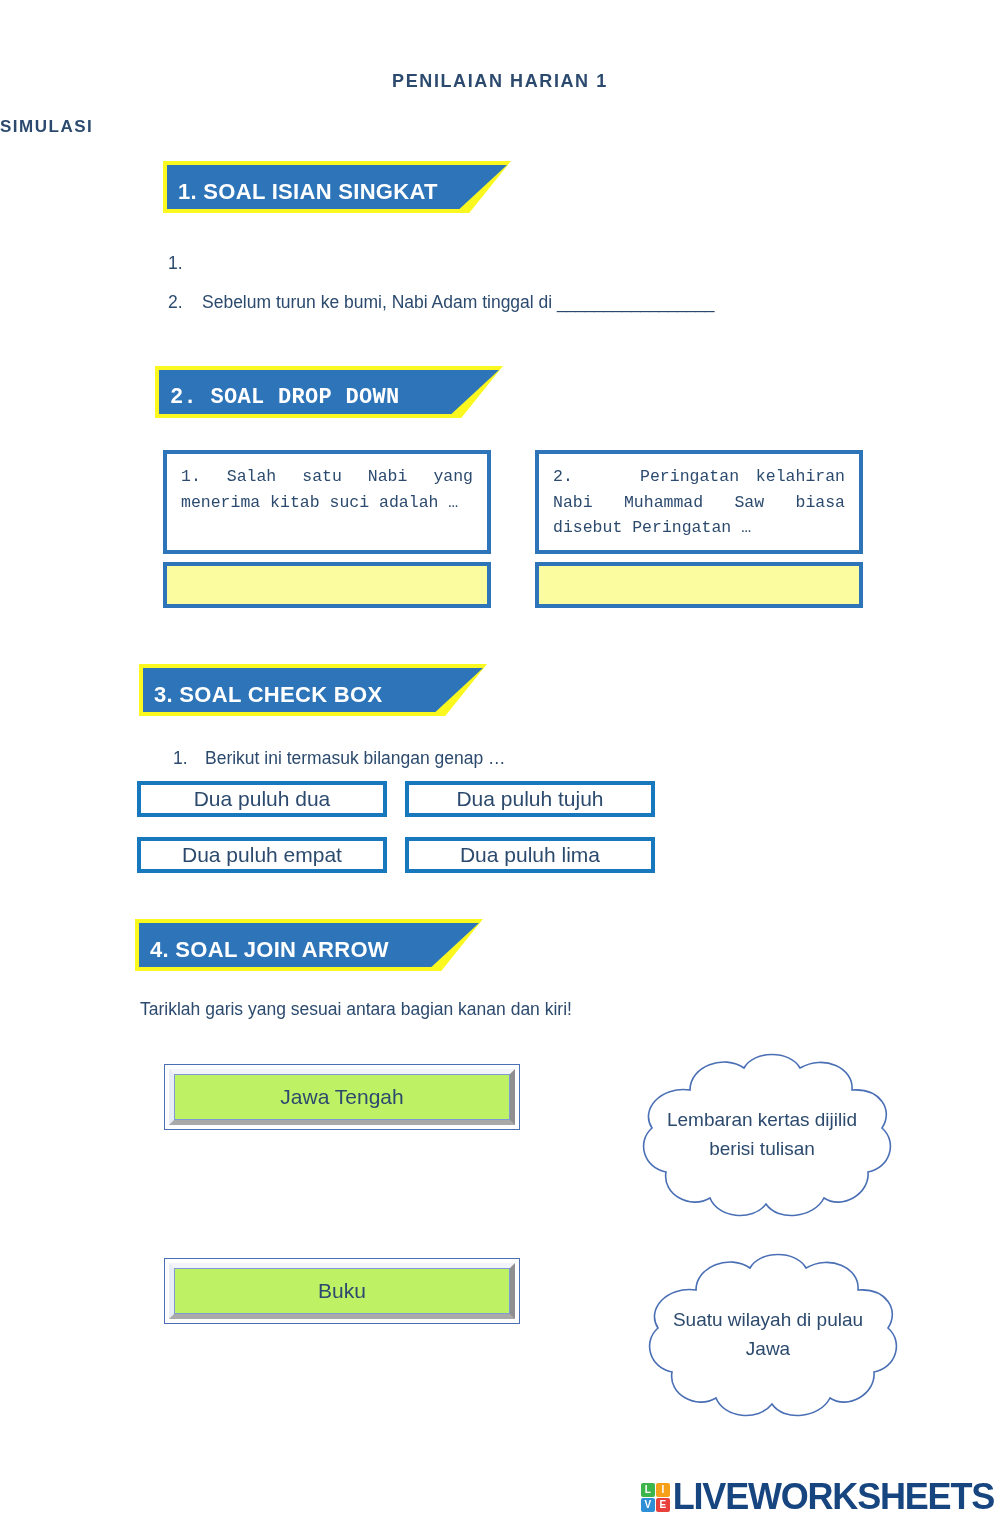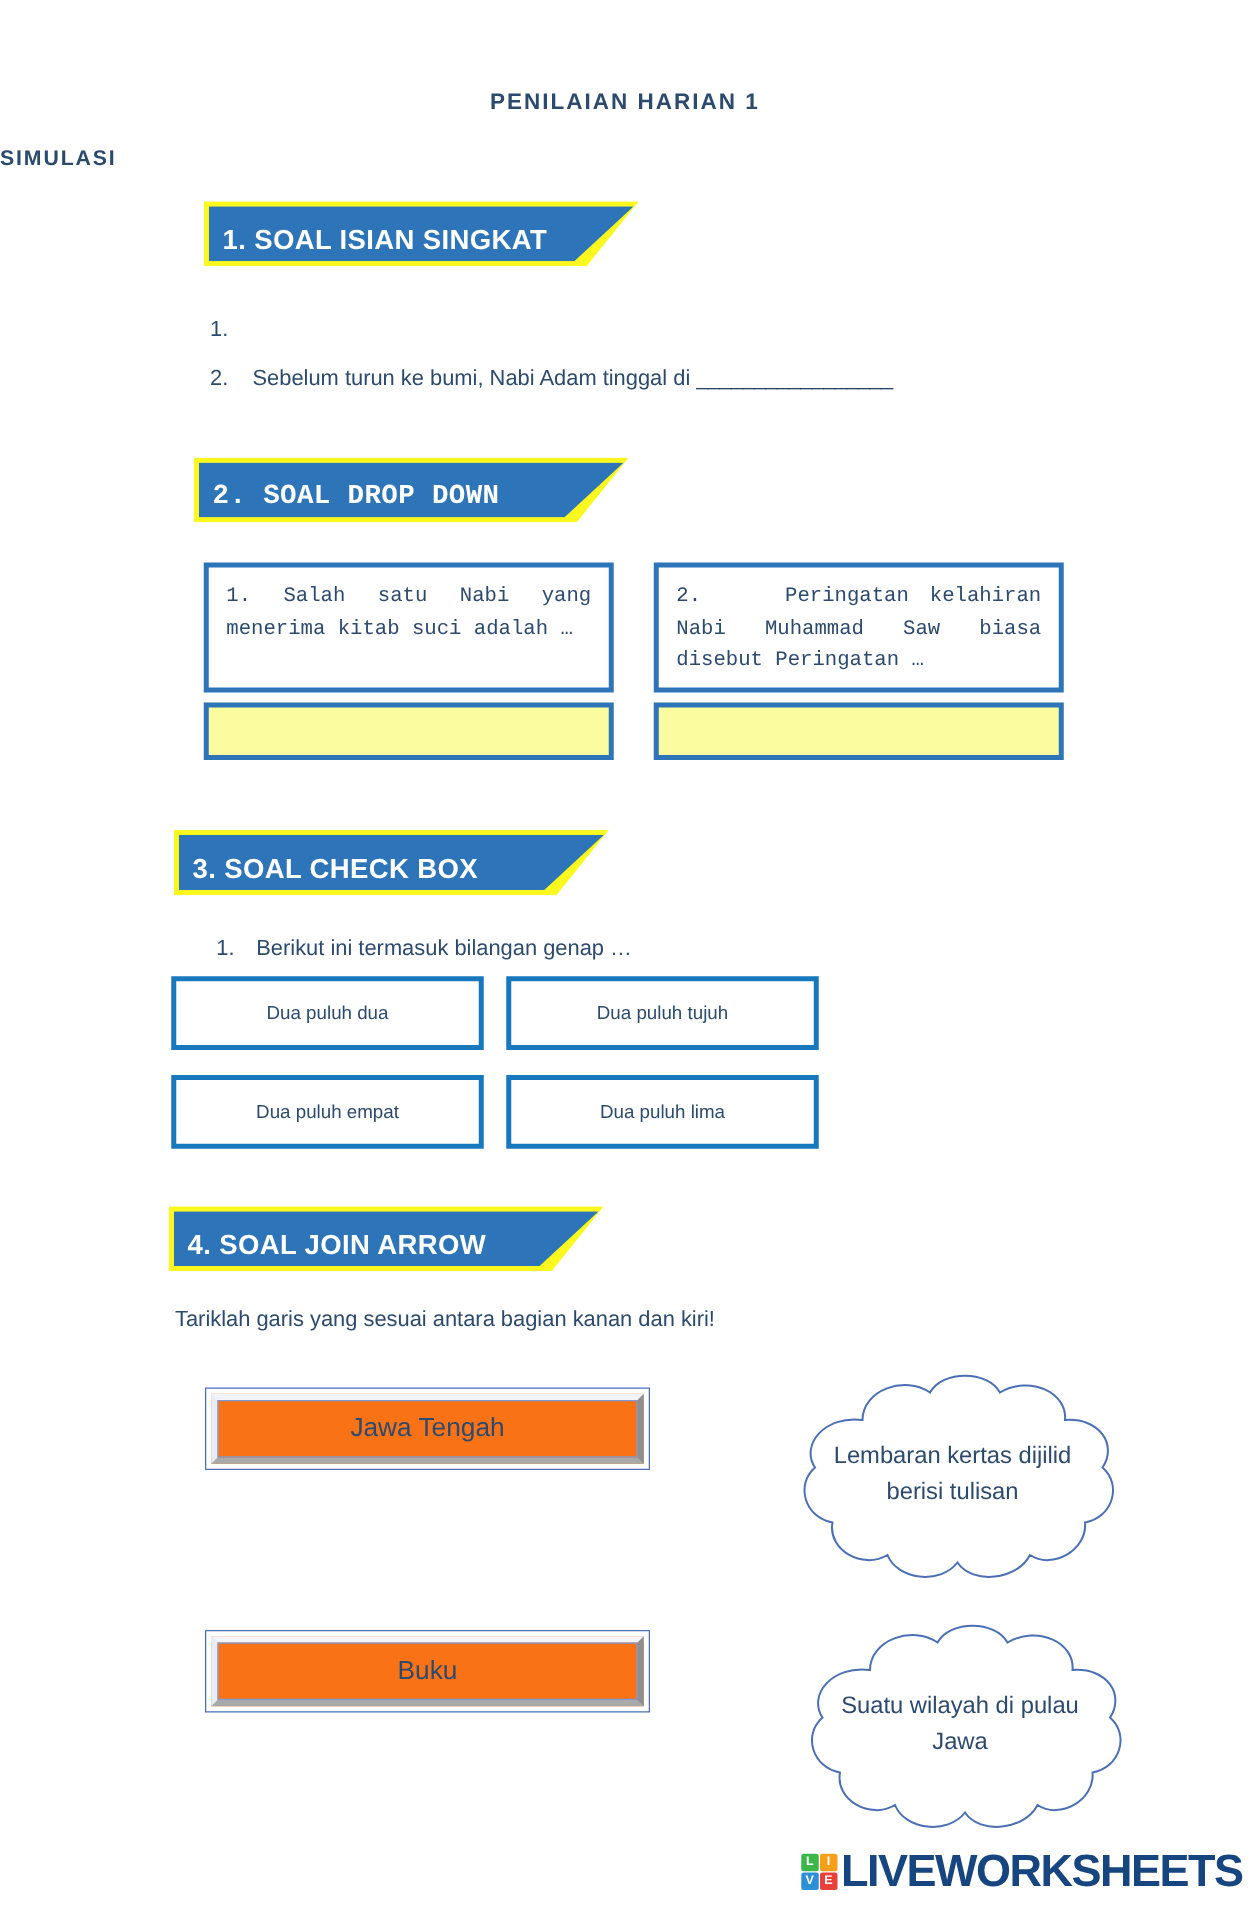--- a/index.html
+++ b/index.html
@@ -81,21 +81,21 @@
     flex: 0 0 34px;
     text-align: left;
   }
   .q-text .blank {
     letter-spacing: -0.5px;
   }
 
   
   .dd-grid {
     display: flex;
-    gap: 32px;
+    gap: 44px;
   }
   .dd-col { width: 328px; }
   .dd-question {
     border: 4px solid #2d74b8;
     background: #ffffff;
     box-sizing: border-box;
     height: 104px;
     padding: 10px 14px 8px 14px;
     font-size: 16.5px;
     line-height: 1.55;
@@ -122,25 +122,25 @@
   .cb-prompt .q-num { width: 32px; flex: 0 0 32px; }
   .cb-grid {
     display: grid;
     grid-template-columns: 250px 250px;
     gap: 20px 18px;
   }
   .cb-item {
     border: 4px solid #1878be;
     background: #ffffff;
     box-sizing: border-box;
-    height: 59px;
+    height: 36px;
     display: flex;
     align-items: center;
     justify-content: center;
-    font-size: 15px;
+    font-size: 21px;
     color: #2c4a6e;
   }
 
   
   .ja-instruction {
     font-size: 17.5px;
     color: #2c4a6e;
     margin-bottom: 44px;
   }
   .ja-area {
@@ -157,21 +157,21 @@
     padding: 4px;
   }
   .ja-box .bevel {
     width: 100%;
     height: 100%;
     box-sizing: border-box;
     border-top: 5px solid #f2f4fa;
     border-left: 5px solid #e8ecf6;
     border-bottom: 5px solid #a9a9a9;
     border-right: 5px solid #8f8f8f;
-    background: #f97316;
+    background: #bef264;
     display: flex;
     align-items: flex-start;
     justify-content: center;
   }
   .ja-box .bevel-in {
     width: 100%;
     height: 100%;
     box-sizing: border-box;
     border: 1px solid #7e9ad4;
     display: flex;

